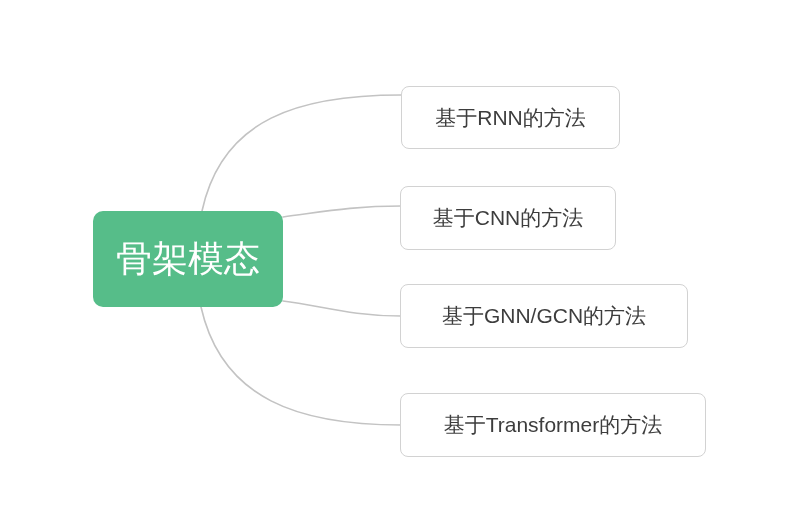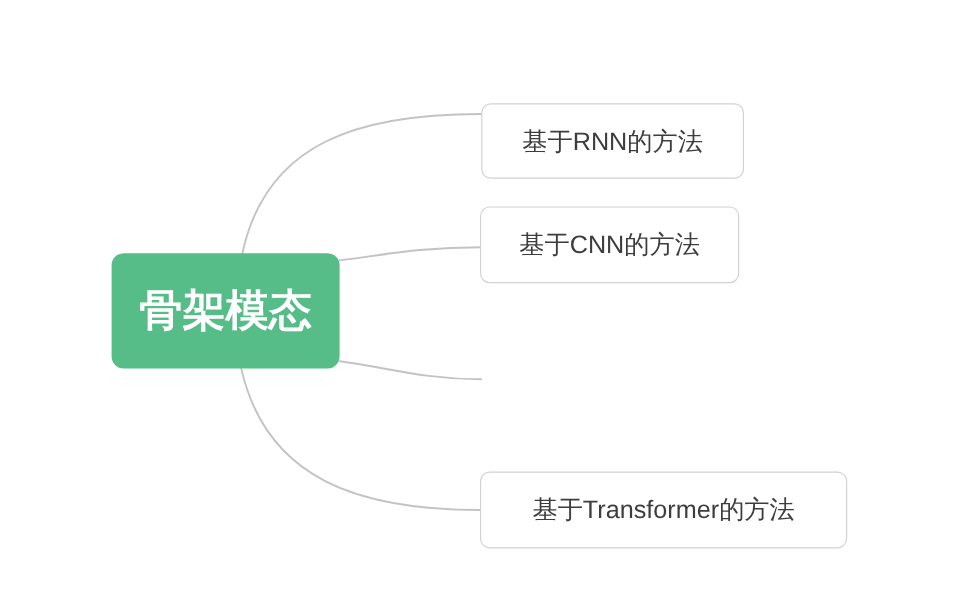--- a/index.html
+++ b/index.html
@@ -42,31 +42,30 @@
   }
   .root {
     left: 93px;
     top: 211px;
     width: 190px;
     height: 96px;
     background: var(--root-fill, #56bd89);
     color: var(--root-text, #ffffff);
     font-size: 36px;
     border-radius: 10px;
-    font-weight: bold;
   }
   .child {
     background: var(--child-fill, #ffffff);
     border: 1.5px solid var(--child-border, #d2d2d2);
     border-radius: 8px;
     color: var(--child-text, #3d3d3d);
     font-size: 21px;
   }
   .child.c0 { left: 401px; top: 64px;  width: 219px; height: 63px; margin-top: 22px; }
-  .child.c1 { left: 400px; top: 172px; width: 216px; height: 64px; }
+  .child.c1 { left: 400px; top: 186px; width: 216px; height: 64px; }
   .child.c2 { left: 400px; top: 284px; width: 288px; height: 64px; }
   .child.c3 { left: 400px; top: 393px; width: 306px; height: 64px; align-items: center; }
 </style>
 </head>
 <body>
 
 <div class="canvas">
 
   <svg class="edges" viewBox="0 0 799 509" xmlns="http://www.w3.org/2000/svg">
     <path class="edge" d="M202,211 C222,118 300,95 401,95"></path>
@@ -80,18 +79,21 @@
   </div>
 
   <div class="node child c0">
     <span>基于RNN的方法</span>
   </div>
 
   <div class="node child c1">
     <span>基于CNN的方法</span>
   </div>
 
+  <div class="node child c2">
+    <span>基于GNN/GCN的方法</span>
+  </div>
 
   <div class="node child c3">
     <span>基于Transformer的方法</span>
   </div>
 
 </div>
 
 </body></html>

